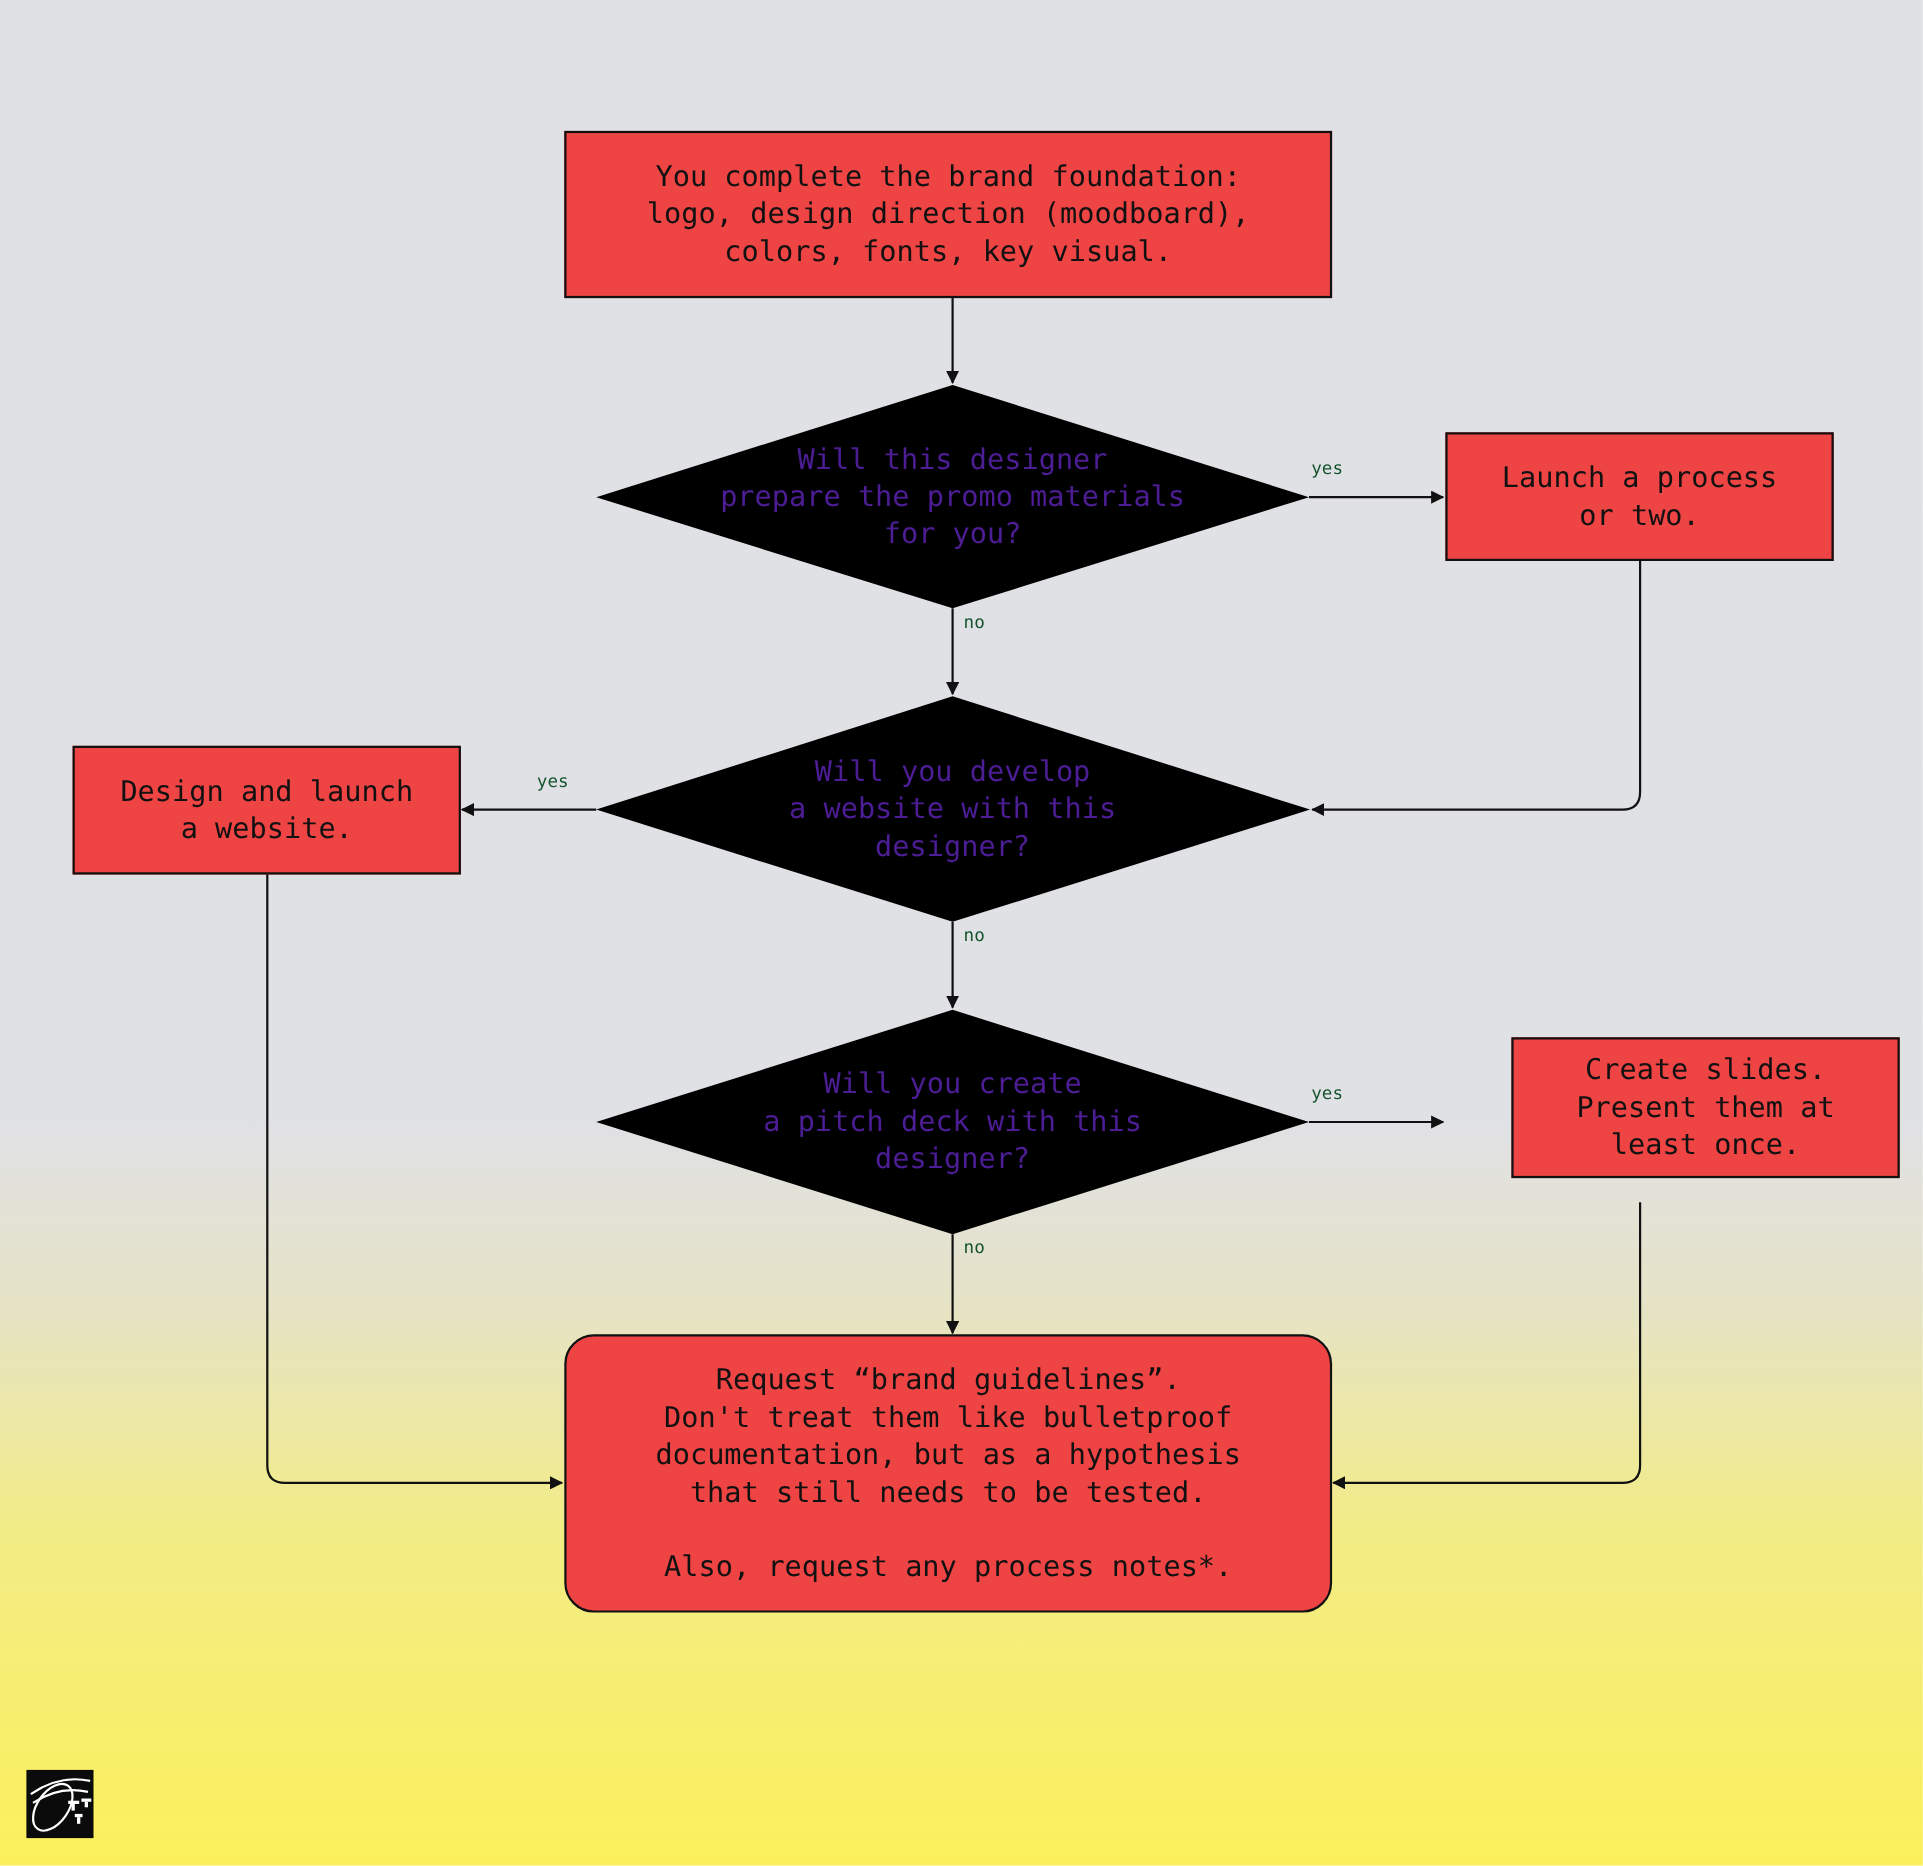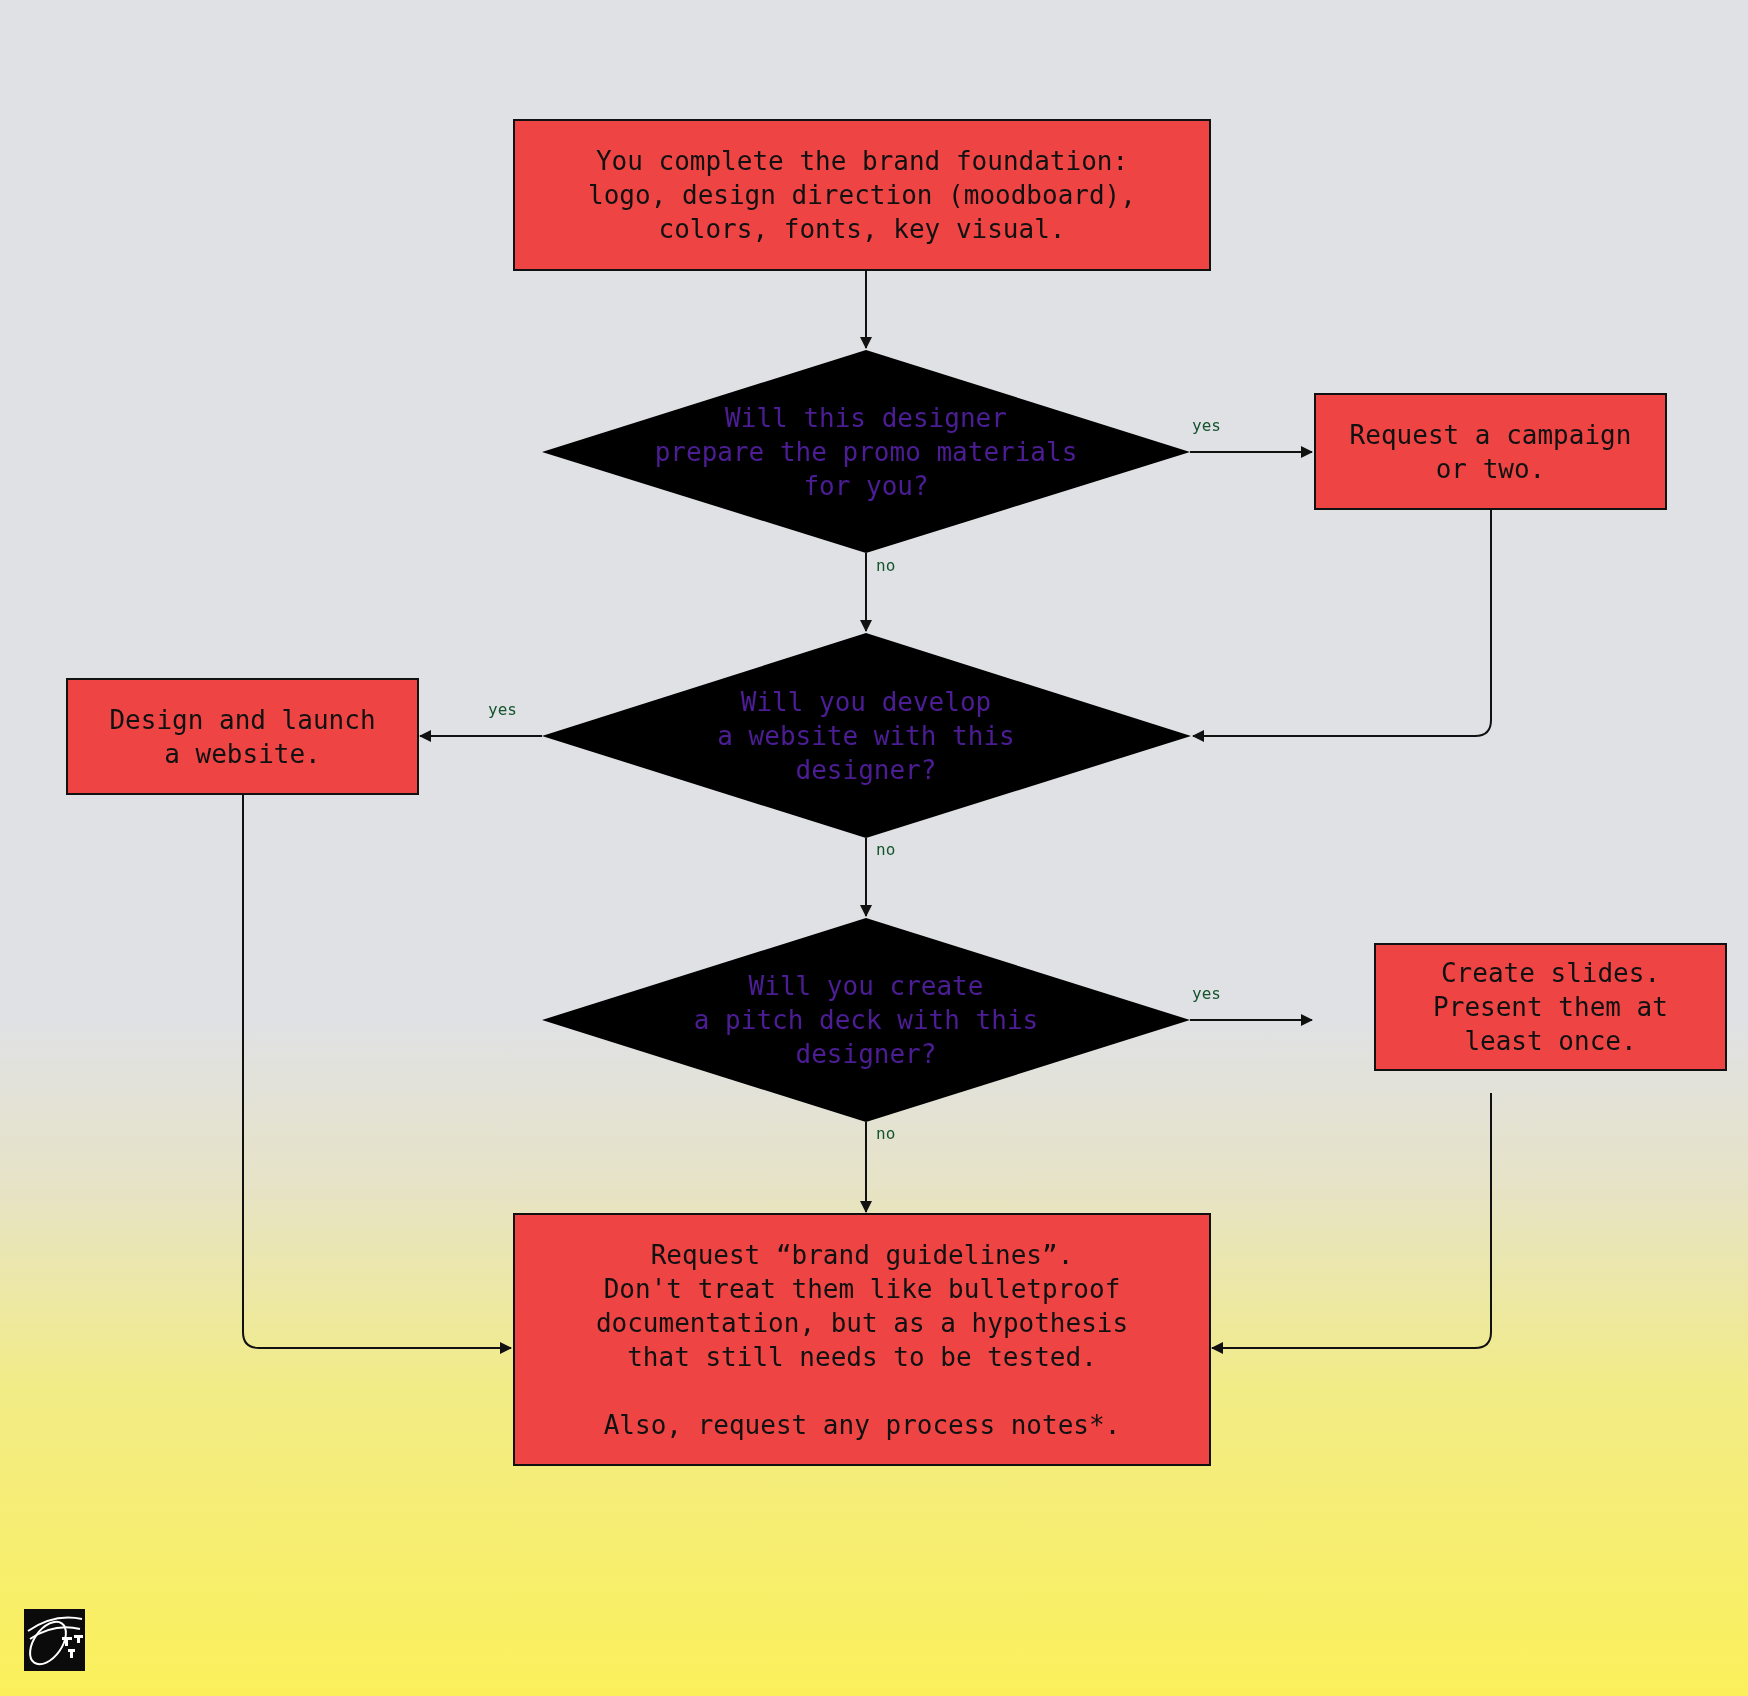--- a/index.html
+++ b/index.html
@@ -47,21 +47,21 @@
 <div class="box" style="left:513px;top:119px;width:698px;height:152px;">You complete the brand foundation:
 logo, design direction (moodboard),
 colors, fonts, key visual.</div>
 
 <div class="dtext" style="left:600px;top:400px;width:532px;height:104px;">Will this designer
 prepare the promo materials
 for you?</div>
 <div class="lbl" style="left:1192px;top:416px;">yes</div>
 <div class="lbl" style="left:876px;top:556px;">no</div>
 
-<div class="box" style="left:1314px;top:393px;width:353px;height:117px;">Request a campaign
+<div class="box" style="left:1314px;top:393px;width:353px;height:117px;">Launch a process
 or two.</div>
 
 <div class="dtext" style="left:600px;top:684px;width:532px;height:104px;">Will you develop
 a website with this
 designer?</div>
 <div class="lbl" style="left:488px;top:700px;">yes</div>
 <div class="lbl" style="left:876px;top:840px;">no</div>
 
 <div class="box" style="left:66px;top:678px;width:353px;height:117px;">Design and launch
 a website.</div>
@@ -69,21 +69,21 @@
 <div class="dtext" style="left:600px;top:968px;width:532px;height:104px;">Will you create
 a pitch deck with this
 designer?</div>
 <div class="lbl" style="left:1192px;top:984px;">yes</div>
 <div class="lbl" style="left:876px;top:1124px;">no</div>
 
 <div class="box" style="left:1374px;top:943px;width:353px;height:128px;">Create slides.
 Present them at
 least once.</div>
 
-<div class="box" style="left:513px;top:1213px;width:698px;height:253px;">Request “brand guidelines”.
+<div class="box" style="left:513px;top:1213px;width:698px;height:253px;border-radius:27px;">Request “brand guidelines”.
 Don't treat them like bulletproof
 documentation, but as a hypothesis
 that still needs to be tested.
 
 Also, request any process notes*.</div>
 
 <div class="logo">
   <svg width="61" height="62" viewBox="0 0 61 62">
     <g stroke="#fff" stroke-width="2" fill="none">
       <ellipse cx="24" cy="34" rx="14" ry="24" transform="rotate(35 24 34)"></ellipse>

